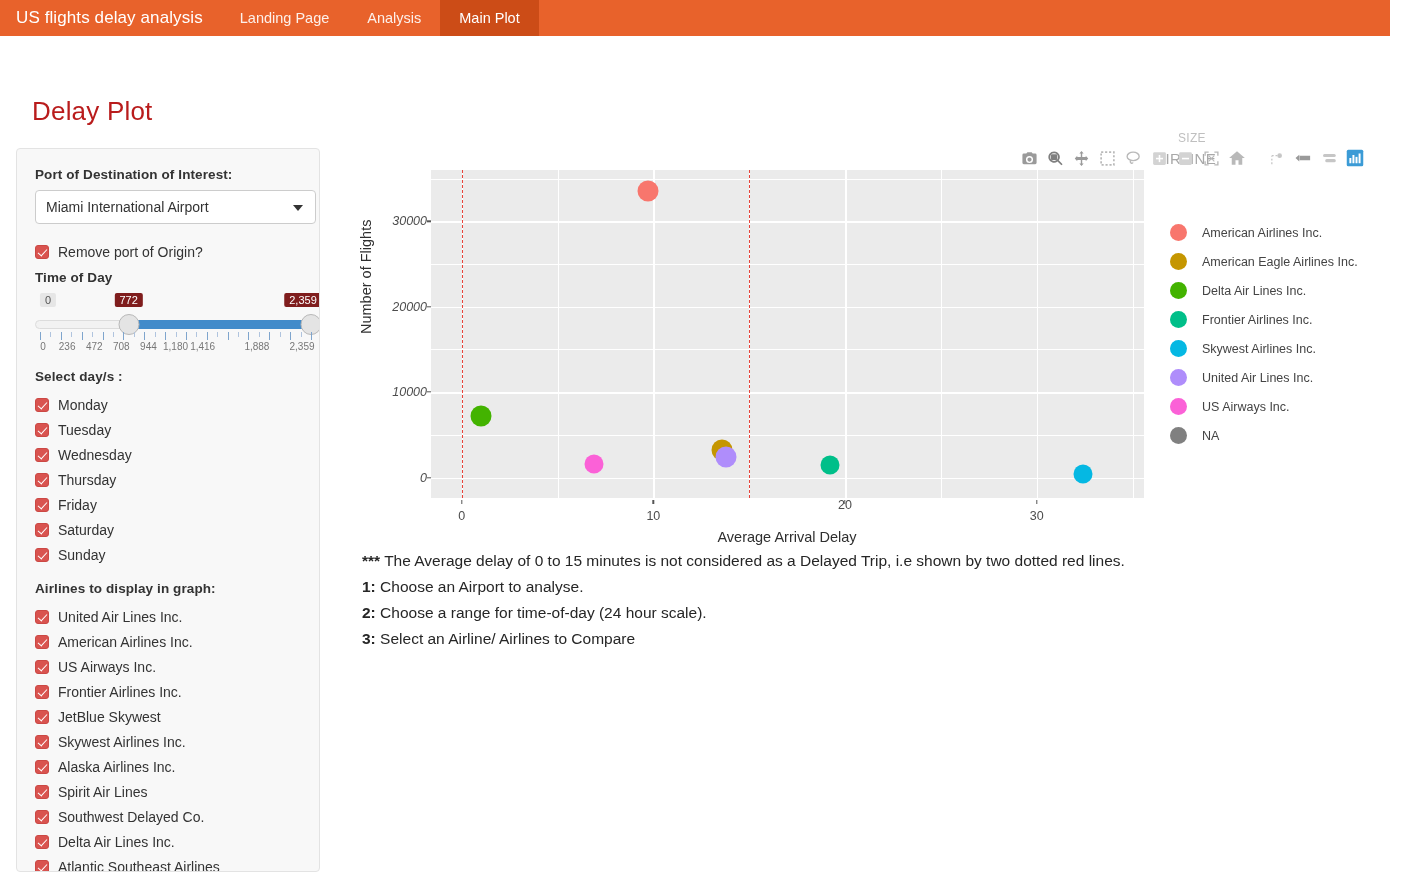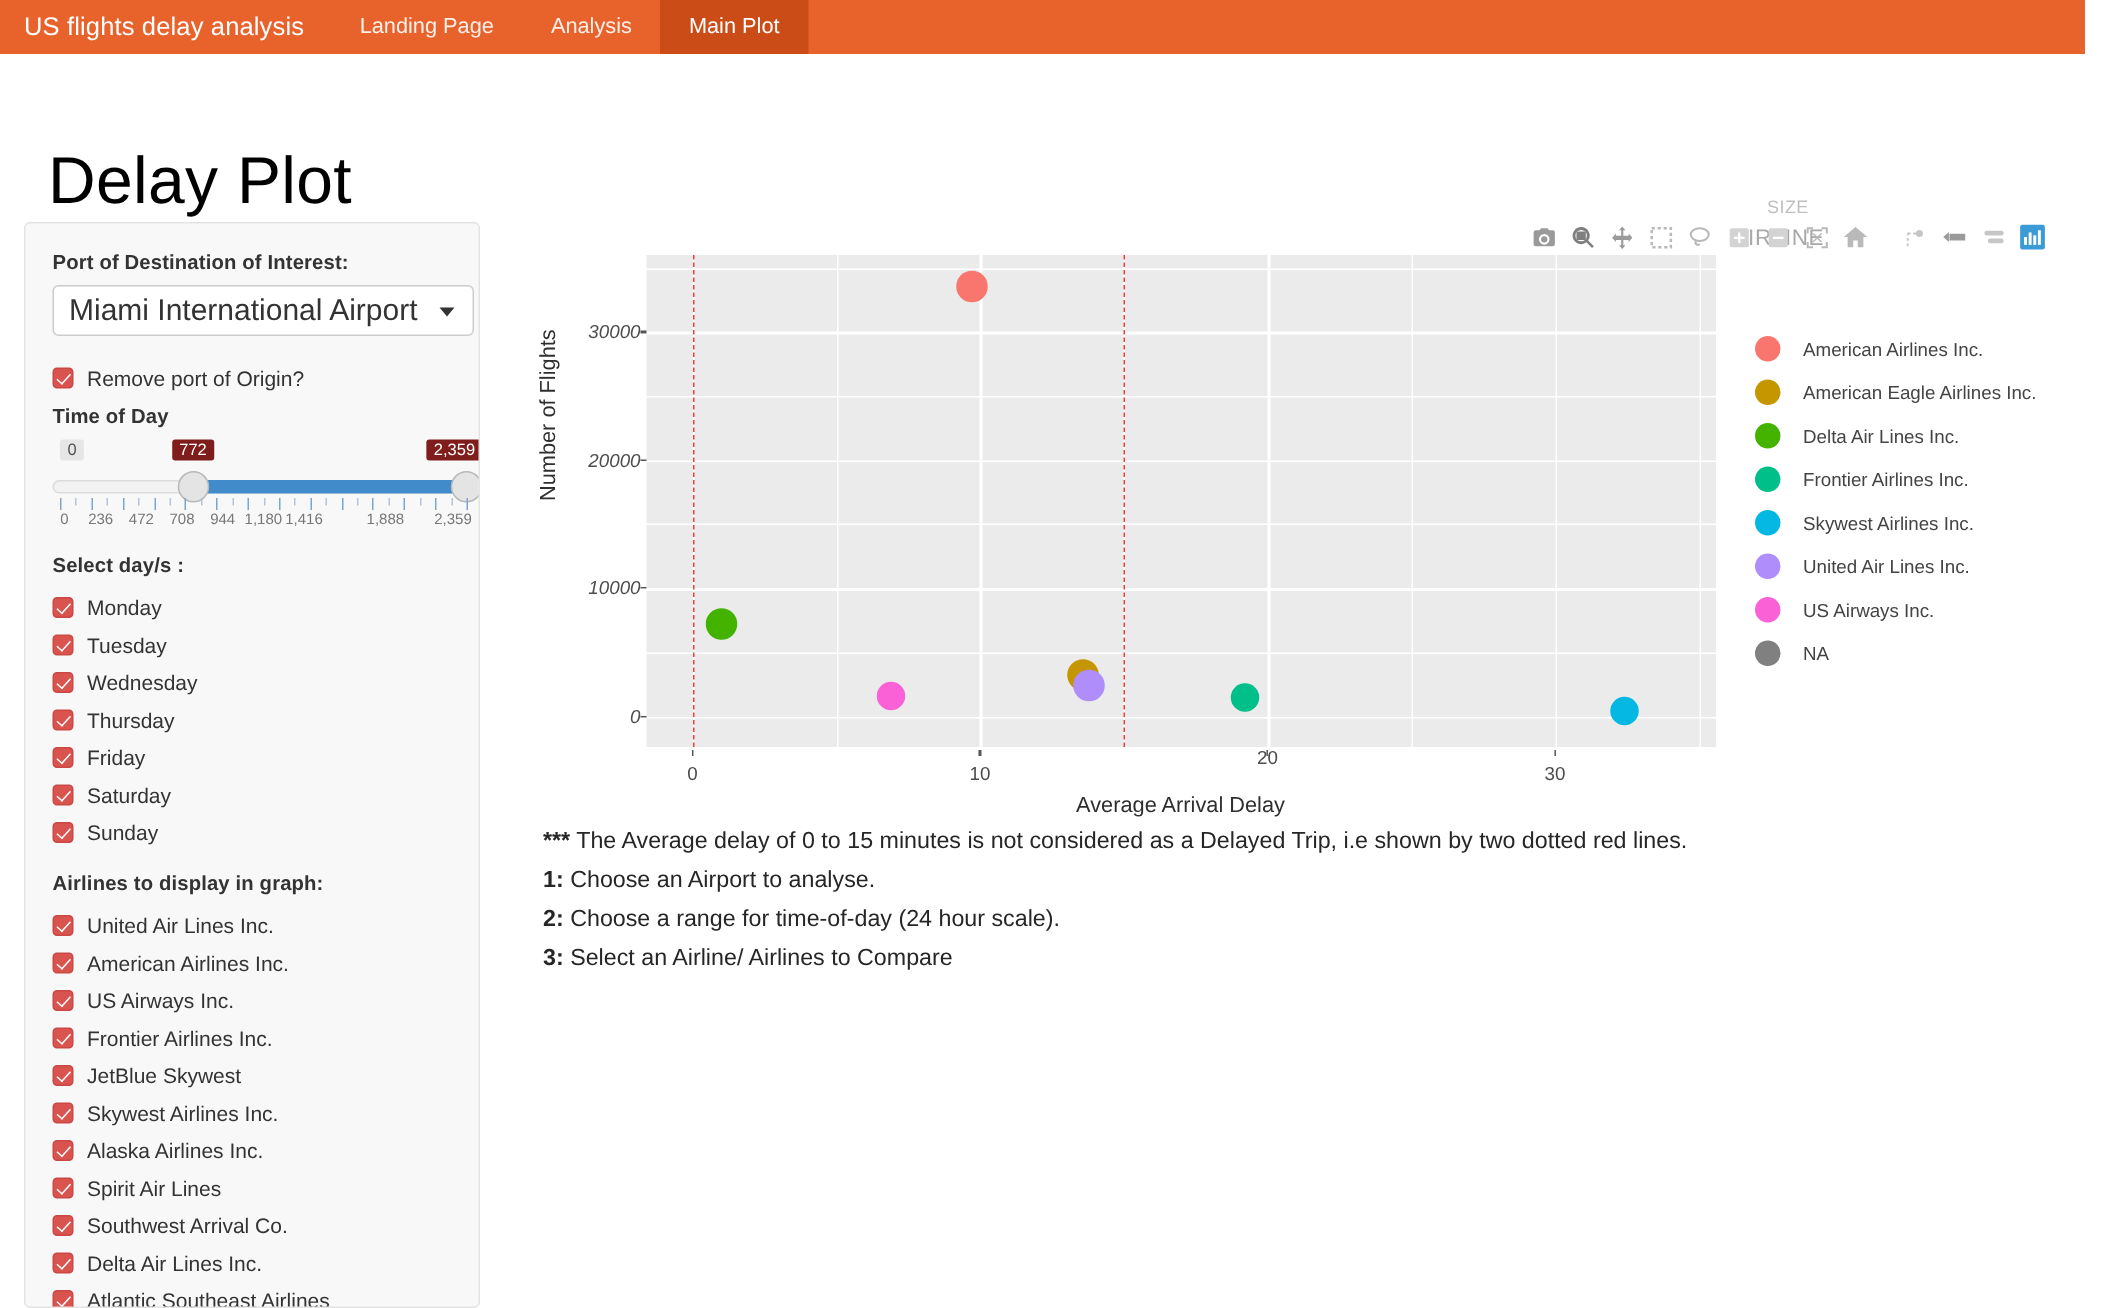--- a/index.html
+++ b/index.html
@@ -27,21 +27,21 @@
   .nav-link {
     color: #fdf0ea; font-size: 14.5px;
     padding: 0 19px; display: flex; align-items: center;
     white-space: nowrap; cursor: pointer;
   }
   .nav-link.active { background: #cc4c17; color: #ffffff; }
 
   
   #page-title {
     position: absolute; left: 32px; top: 96px;
-    font-size: 44px; font-weight: 300; color: #000000;
+    font-size: 26px; font-weight: 300; color: #b91c1c;
     letter-spacing: .2px;
   }
 
   
   #sidebar {
     position: absolute; left: 16px; top: 148px;
     width: 304px; height: 724px;
     background: #f8f8f8;
     border: 1px solid #e3e3e3;
     border-radius: 4px;
@@ -51,21 +51,21 @@
   .panel-label {
     font-size: 13.5px; font-weight: bold; color: #333;
     margin-bottom: 8px; letter-spacing: .1px;
   }
   #airport-select {
     position: relative;
     width: 281px; height: 34px;
     background: #fff; border: 1px solid #ccc; border-radius: 4px;
     display: flex; align-items: center;
     padding: 0 10px;
-    font-size: 20px; color: #333;
+    font-size: 14px; color: #333;
     cursor: pointer;
     margin-bottom: 15px;
   }
   #select-caret {
     position: absolute; right: 12px; top: 50%;
     width: 0; height: 0; margin-top: -2px;
     border-left: 5px solid transparent;
     border-right: 5px solid transparent;
     border-top: 6px solid #333;
   }
@@ -339,21 +339,21 @@
         <div class="cbrow">
           <span class="cbox"></span>
           <span class="cblabel">Alaska Airlines Inc.</span>
         </div>
         <div class="cbrow">
           <span class="cbox"></span>
           <span class="cblabel">Spirit Air Lines</span>
         </div>
         <div class="cbrow">
           <span class="cbox"></span>
-          <span class="cblabel">Southwest Arrival Co.</span>
+          <span class="cblabel">Southwest Delayed Co.</span>
         </div>
         <div class="cbrow">
           <span class="cbox"></span>
           <span class="cblabel">Delta Air Lines Inc.</span>
         </div>
         <div class="cbrow">
           <span class="cbox"></span>
           <span class="cblabel">Atlantic Southeast Airlines</span>
         </div>
       </div>

